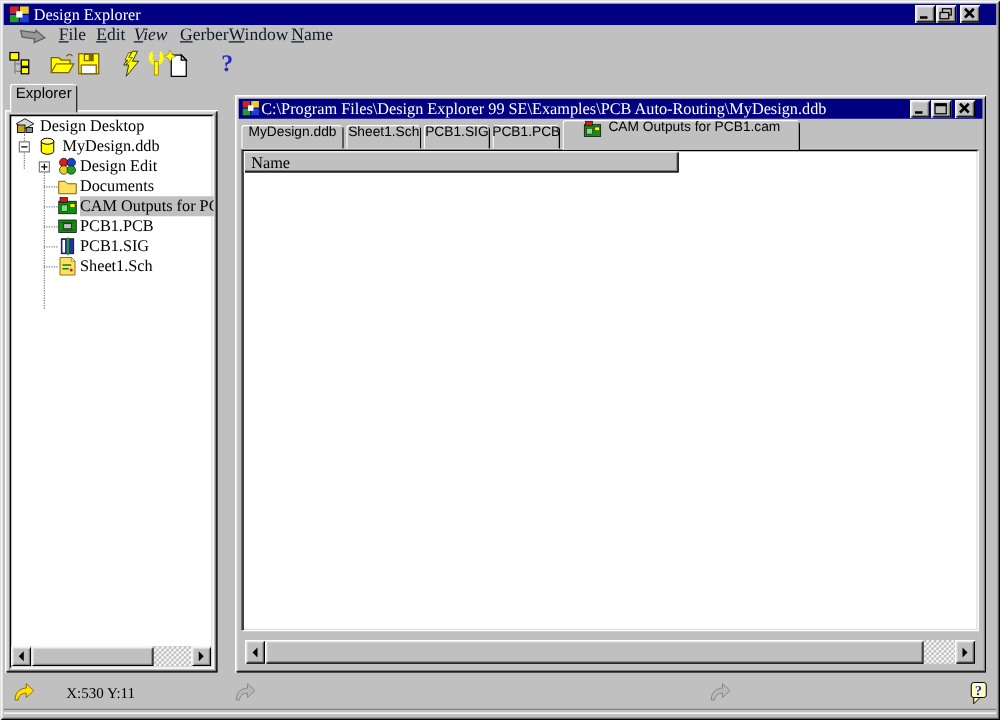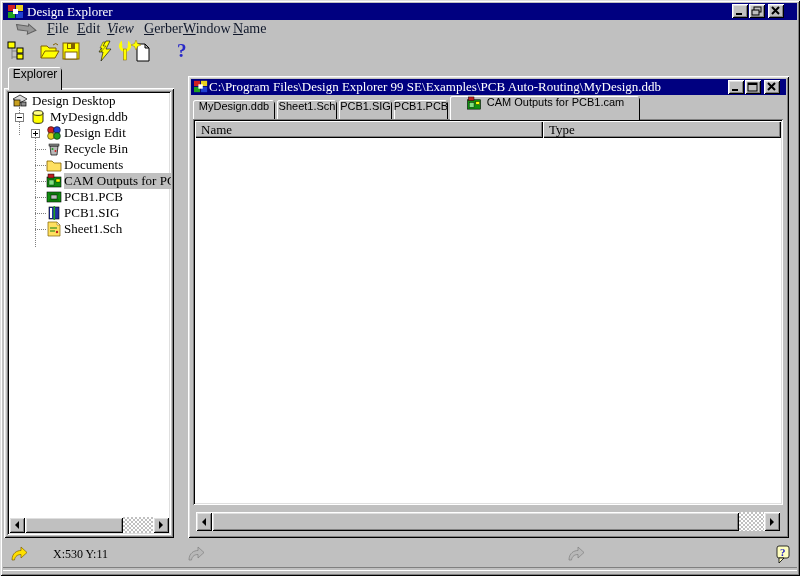--- a/index.html
+++ b/index.html
@@ -185,30 +185,20 @@
           <circle cx="5" cy="5" r="3.4" fill="#d02020" stroke="#000" stroke-width="0.5"></circle>
           <circle cx="11" cy="5" r="3.4" fill="#2040d0" stroke="#000" stroke-width="0.5"></circle>
           <circle cx="5" cy="11" r="3.4" fill="#e8d020" stroke="#000" stroke-width="0.5"></circle>
           <circle cx="11" cy="11" r="3.4" fill="#20a020" stroke="#000" stroke-width="0.5"></circle>
           </svg>
         <span class="tlabel">Design Edit</span>
       </div>
       <div class="trow l2">
         <span class="stub"></span>
         <svg class="ticon" viewBox="0 0 16 16">
-          <path d="M4 5 h8 l-1 9 h-6 z" fill="#b8b8b8" stroke="#000" stroke-width="0.7"></path>
-          <rect x="3" y="3" width="10" height="2" fill="#909090" stroke="#000" stroke-width="0.5"></rect>
-          <circle cx="6.5" cy="8" r="1" fill="#20a020"></circle>
-            <circle cx="9.5" cy="10" r="1" fill="#d02020"></circle>
-          </svg>
-        <span class="tlabel">Recycle Bin</span>
-      </div>
-      <div class="trow l2">
-        <span class="stub"></span>
-        <svg class="ticon" viewBox="0 0 16 16">
           <path d="M1 4 h5 l2 2 h7 v8 h-14 z" fill="#ffe060" stroke="#806000" stroke-width="0.8"></path>
           </svg>
         <span class="tlabel">Documents</span>
       </div>
       <div class="trow l2">
         <span class="stub"></span>
         <svg class="ticon" viewBox="0 0 16 16">
           <rect x="1" y="4" width="14" height="10" fill="#109010" stroke="#000" stroke-width="0.6"></rect>
           <rect x="2" y="1" width="6" height="4" fill="#c02020" stroke="#000" stroke-width="0.5"></rect>
           <rect x="3" y="7" width="5" height="5" fill="#80e080" stroke="#000" stroke-width="0.4"></rect>
@@ -311,22 +301,20 @@
         <rect x="10" y="6" width="4" height="3" fill="#ffff00" stroke="#000" stroke-width="0.4"></rect>
         </svg>
       <span>CAM Outputs for PCB1.cam</span>
       </div>
   </div>
 
   <div class="abs sunken" style="left:5px;top:43px;right:6px;bottom:33px;background:#fff;">
     <div class="abs" style="left:2px;top:2px;right:2px;height:17px;display:flex;">
       <div class="hdr-cell" style="width:348px;">
         <span>Name</span></div>
-      <div class="hdr-cell" style="flex:1;">
-        <span>Type</span></div>
     </div>
   </div>
 
   <div class="hscroll abs" style="left:8px;right:9px;bottom:7px;height:19px;">
     <span class="sb-btn">
         <span class="tri left"></span>
       </span>
     <span class="sb-thumb" style="width:527px;"></span>
     <span class="sb-track"></span>
     <span class="sb-btn">

